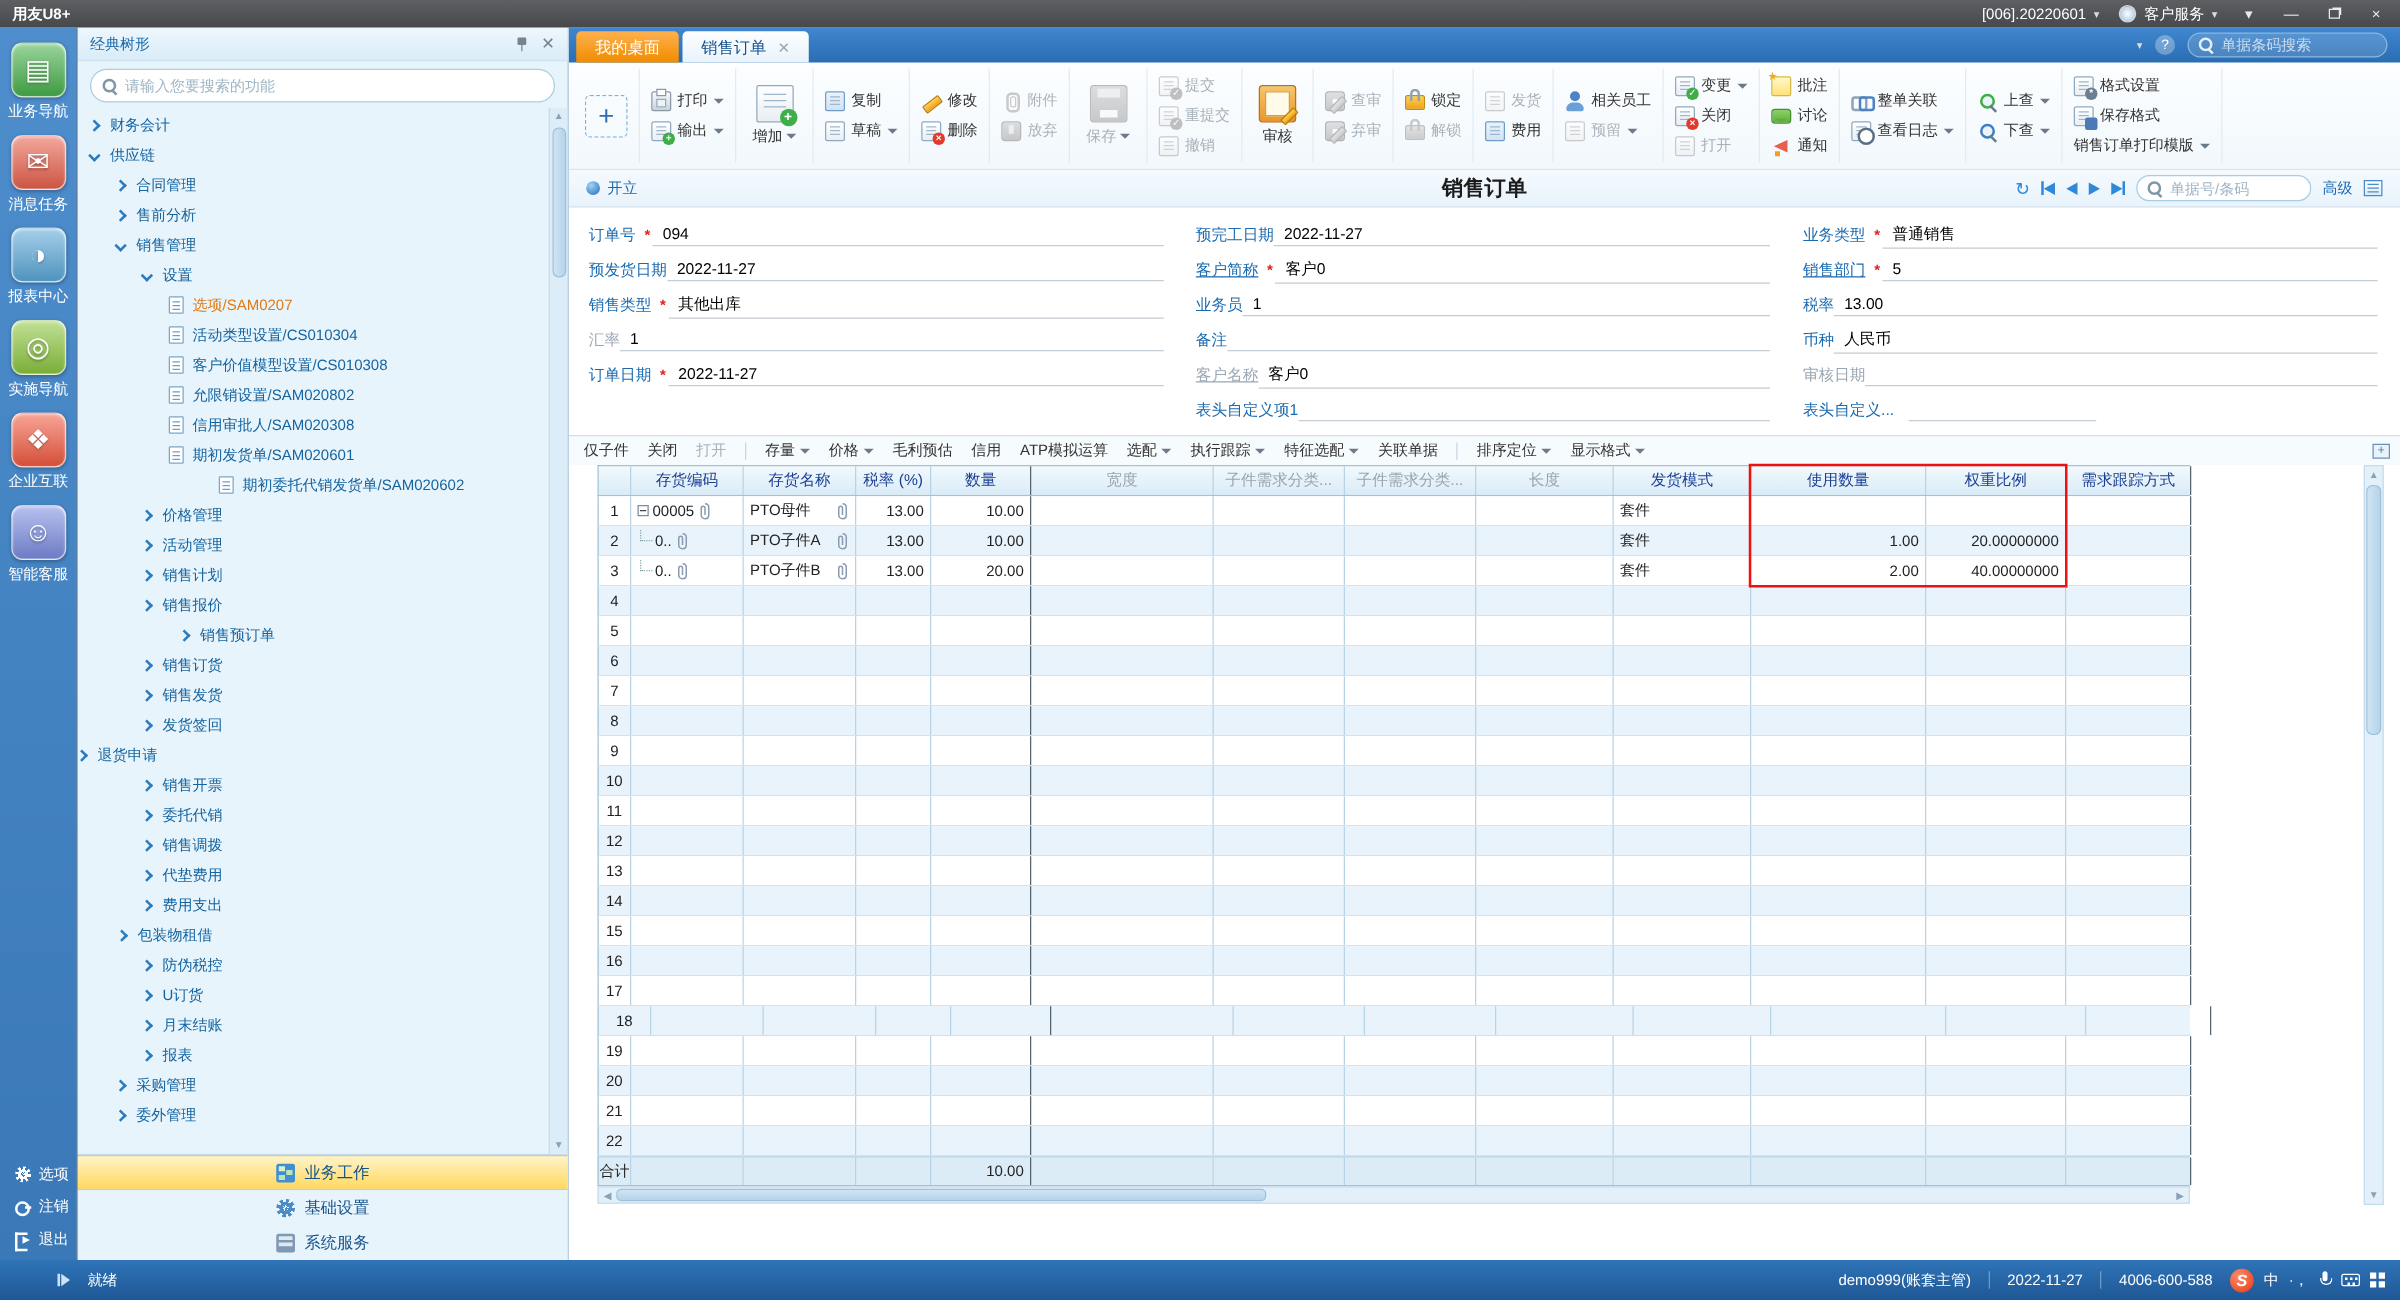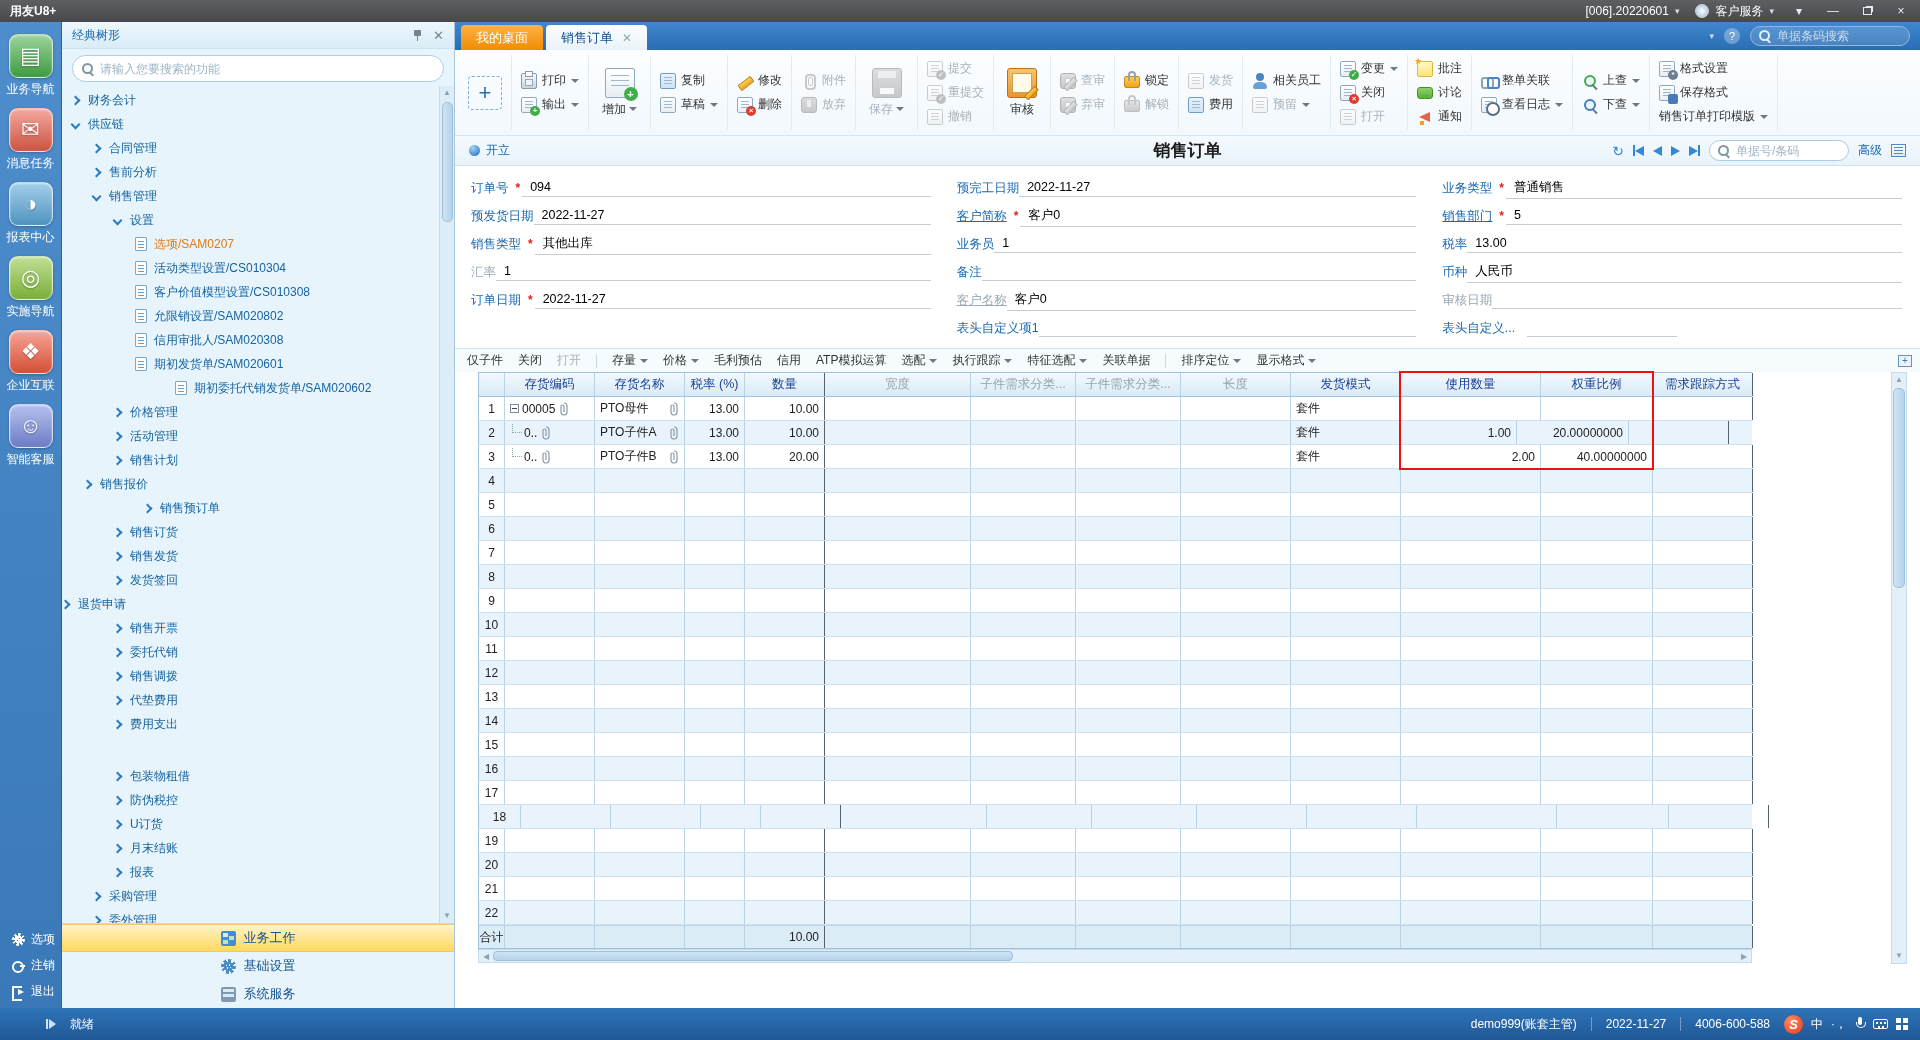--- a/index.html
+++ b/index.html
@@ -353,21 +353,21 @@
         <span class="lbl">价格管理</span>
       </div>
       <div class="tree-item" style="padding-left: 52px;">
         <span class="chev right"></span>
         <span class="lbl">活动管理</span>
       </div>
       <div class="tree-item" style="padding-left: 52px;">
         <span class="chev right"></span>
         <span class="lbl">销售计划</span>
       </div>
-      <div class="tree-item" style="padding-left: 22px;">
+      <div class="tree-item" style="padding-left: 52px;">
         <span class="chev right"></span>
         <span class="lbl">销售报价</span>
       </div>
       <div class="tree-item" style="padding-left: 82px;">
         <span class="chev right"></span>
         <span class="lbl">销售预订单</span>
       </div>
       <div class="tree-item" style="padding-left: 52px;">
         <span class="chev right"></span>
         <span class="lbl">销售订货</span>
@@ -397,21 +397,21 @@
         <span class="lbl">销售调拨</span>
       </div>
       <div class="tree-item" style="padding-left: 52px;">
         <span class="chev right"></span>
         <span class="lbl">代垫费用</span>
       </div>
       <div class="tree-item" style="padding-left: 52px;">
         <span class="chev right"></span>
         <span class="lbl">费用支出</span>
       </div>
-      <div class="tree-item" style="padding-left: 52px; margin-top: 28px;">
+      <div class="tree-item" style="padding-left: 32px;">
         <span class="chev right"></span>
         <span class="lbl">包装物租借</span>
       </div>
       <div class="tree-item" style="padding-left: 52px;">
         <span class="chev right"></span>
         <span class="lbl">防伪税控</span>
       </div>
       <div class="tree-item" style="padding-left: 52px;">
         <span class="chev right"></span>
         <span class="lbl">U订货</span>
@@ -908,21 +908,21 @@
           <div class="g-cell r hard" style="width: 80px;">
             <span>10.00</span>
           </div>
           <div class="g-cell " style="width: 146px;"></div>
           <div class="g-cell " style="width: 105px;"></div>
           <div class="g-cell " style="width: 105px;"></div>
           <div class="g-cell " style="width: 110px;"></div>
           <div class="g-cell " style="width: 110px;">
             <span>套件</span>
           </div>
-          <div class="g-cell r " style="width: 116px;">
+          <div class="g-cell r " style="width: 140px;">
             <span>1.00</span>
           </div>
           <div class="g-cell r " style="width: 112px;">
             <span>20.00000000</span>
           </div>
           <div class="g-cell hard" style="width: 100px;"></div>
         </div>
         <div class="g-row">
           <div class="g-cell num" style="width: 26px;">3</div>
           <div class="g-cell " style="width: 90px;">

